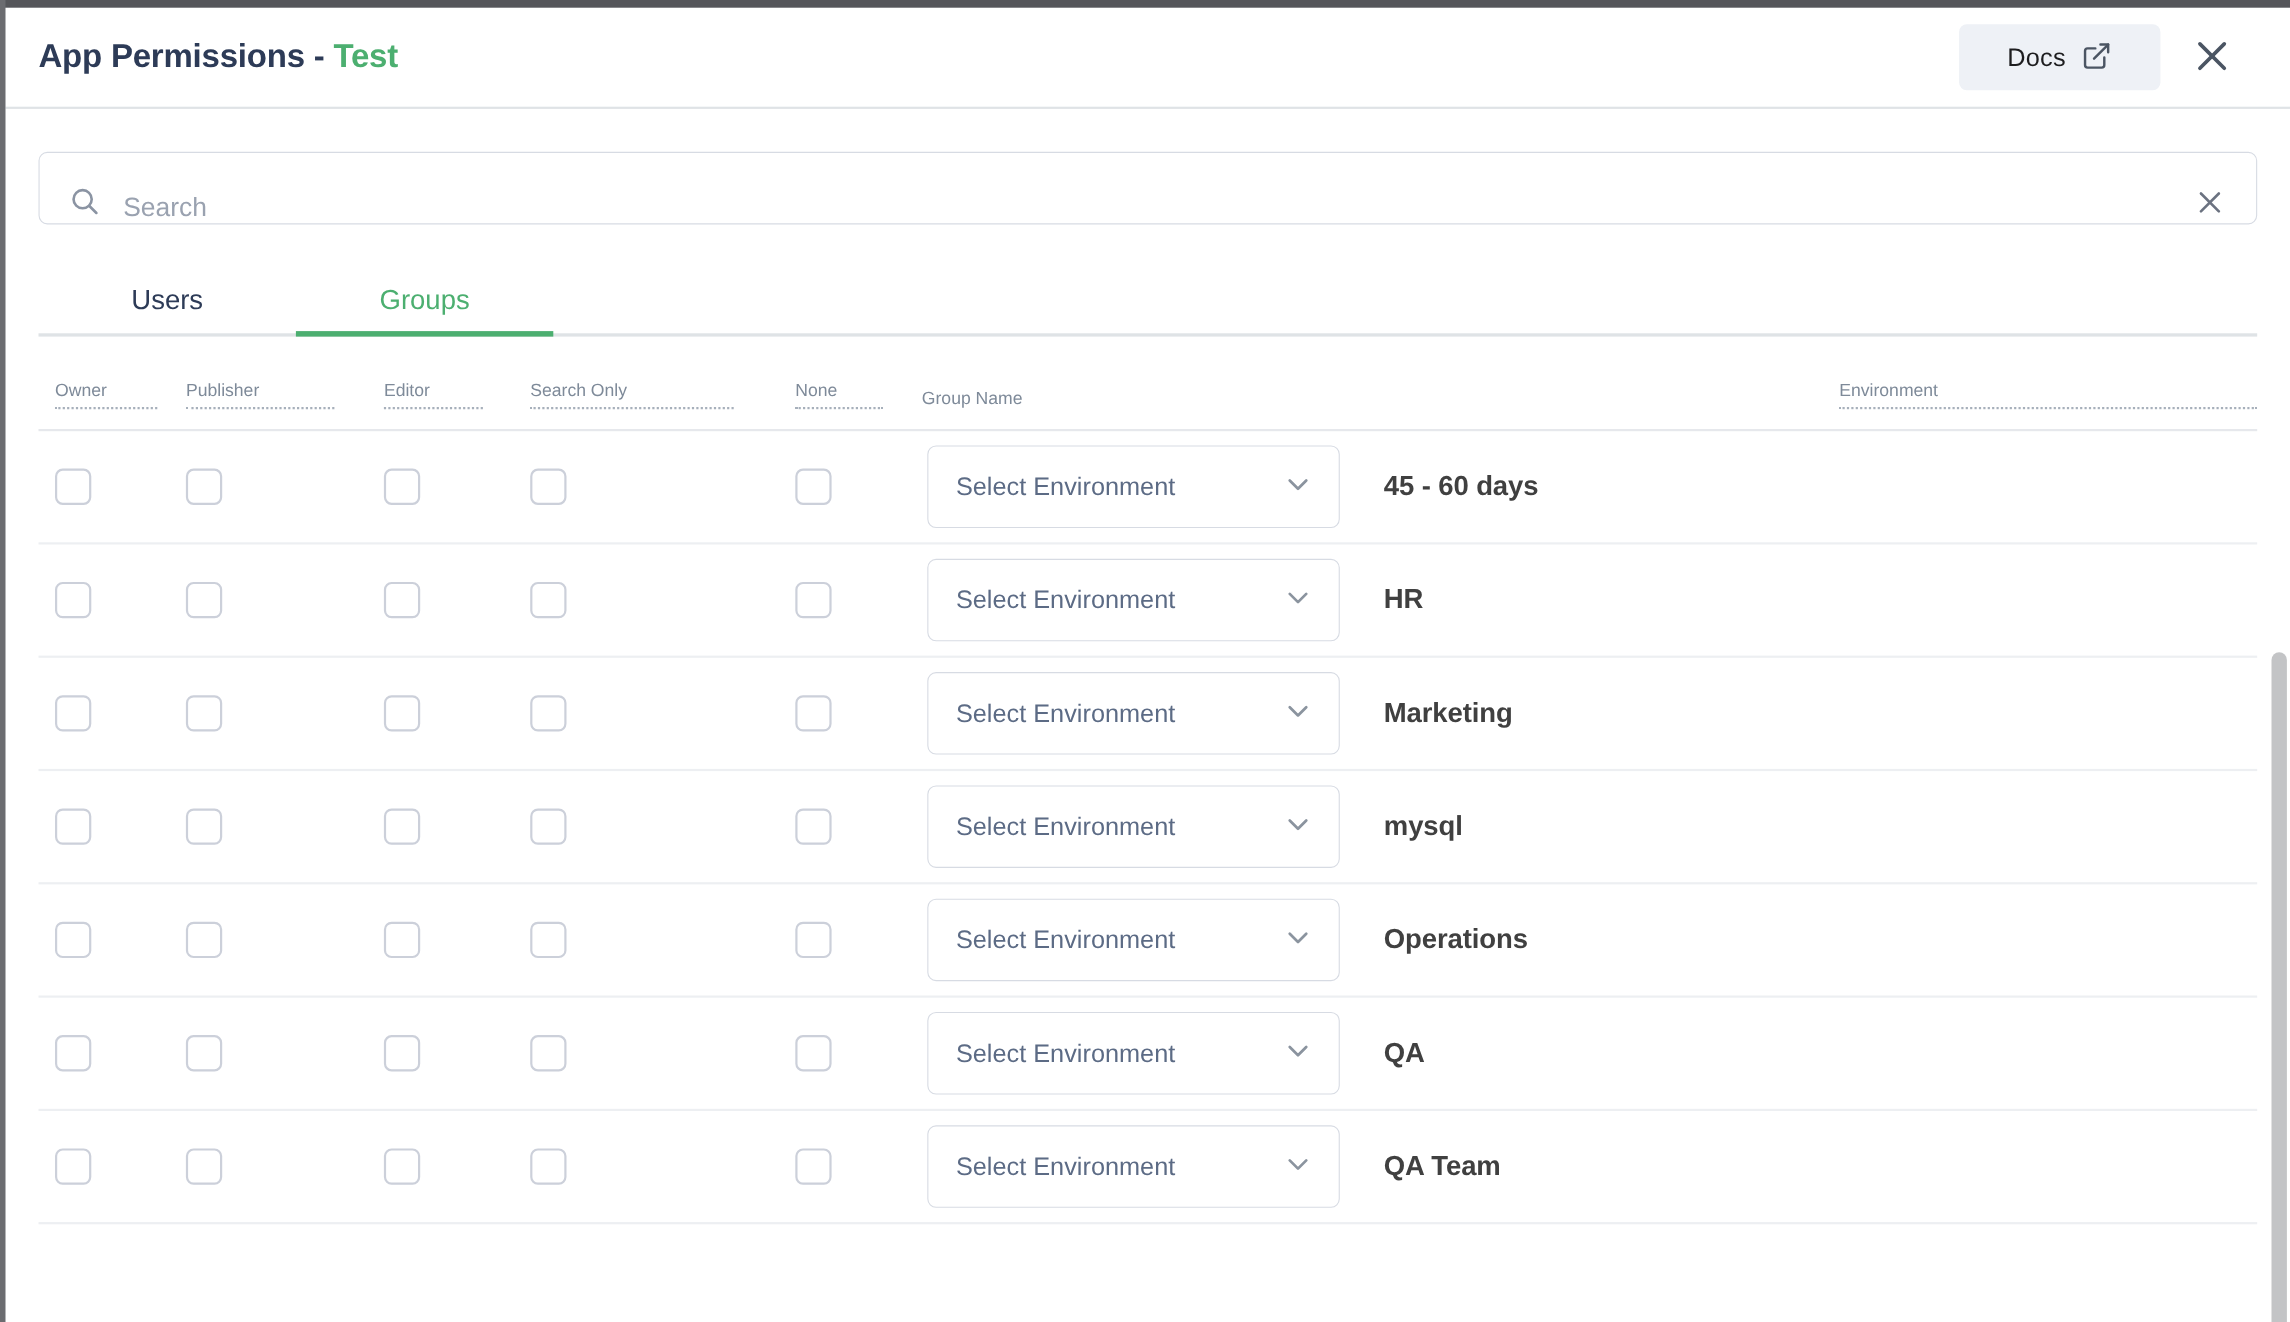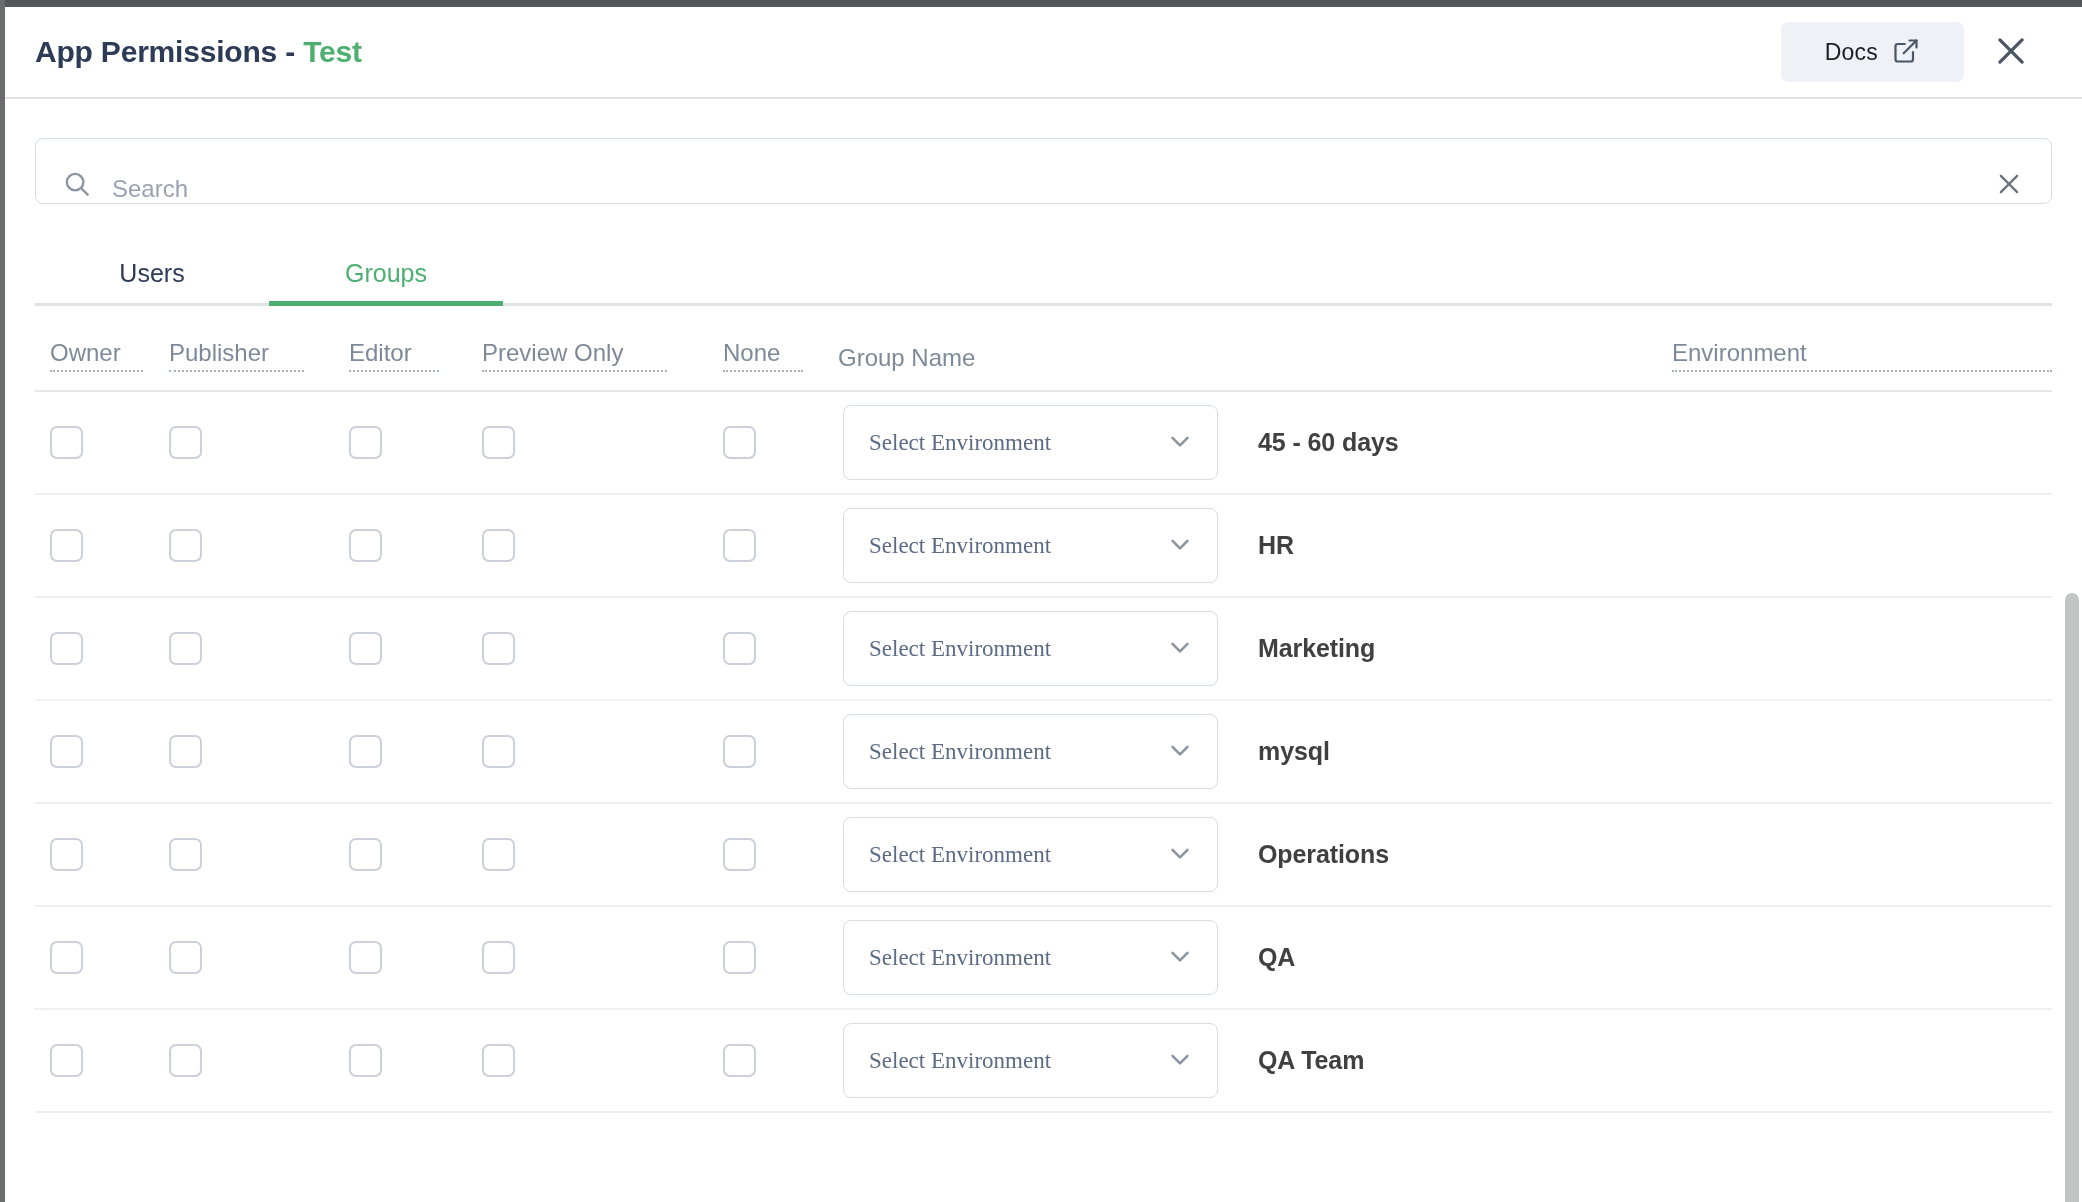--- a/index.html
+++ b/index.html
@@ -160,21 +160,21 @@
   .table { position: relative; width: 100%; }
 
   .thead {
     display: flex;
     align-items: flex-end;
     height: 86px;
     padding-bottom: 18px;
     border-bottom: 2px solid #e6e8ec;
   }
   .th {
-    font-size: 24px;
+    font-size: 16px;
     color: #7e8a99;
     white-space: nowrap;
   }
   .th.dotted {
     border-bottom: 2.5px dotted #a7b0bb;
     padding-bottom: 5px;
     line-height: 1.05;
   }
 
   
@@ -211,21 +211,20 @@
   .env-select {
     width: 375px;
     height: 75px;
     border: 1.5px solid #d7dbe3;
     border-radius: 8px;
     background: #fff;
     display: flex;
     align-items: center;
     padding: 0 22px 0 25px;
     cursor: pointer;
-    font-family: Liberation Serif, serif;
   }
   .env-label {
     font-size: 23px;
     color: #5c6b85;
     white-space: nowrap;
   }
   .env-chevron { margin-left: auto; display: block; }
 
   .group-name {
     font-size: 25px;
@@ -306,21 +305,21 @@
       <button class="tab">Users</button>
       <button class="tab active">Groups</button>
     </div>
 
     <div class="table">
 
       <div class="thead">
         <div class="th dotted c-owner">Owner</div>
         <div class="th dotted c-pub">Publisher</div>
         <div class="th dotted c-editor">Editor</div>
-        <div class="th dotted c-preview">Preview Only</div>
+        <div class="th dotted c-preview">Search Only</div>
         <div class="th dotted c-none">None</div>
         <div class="th c-name">Group Name</div>
         <div class="th dotted c-env">Environment</div>
       </div>
 
       <div class="tbody" id="tbody">
           <div class="trow">
             <div class="cell cb c-owner">
               <button class="checkbox"></button>
             </div>

